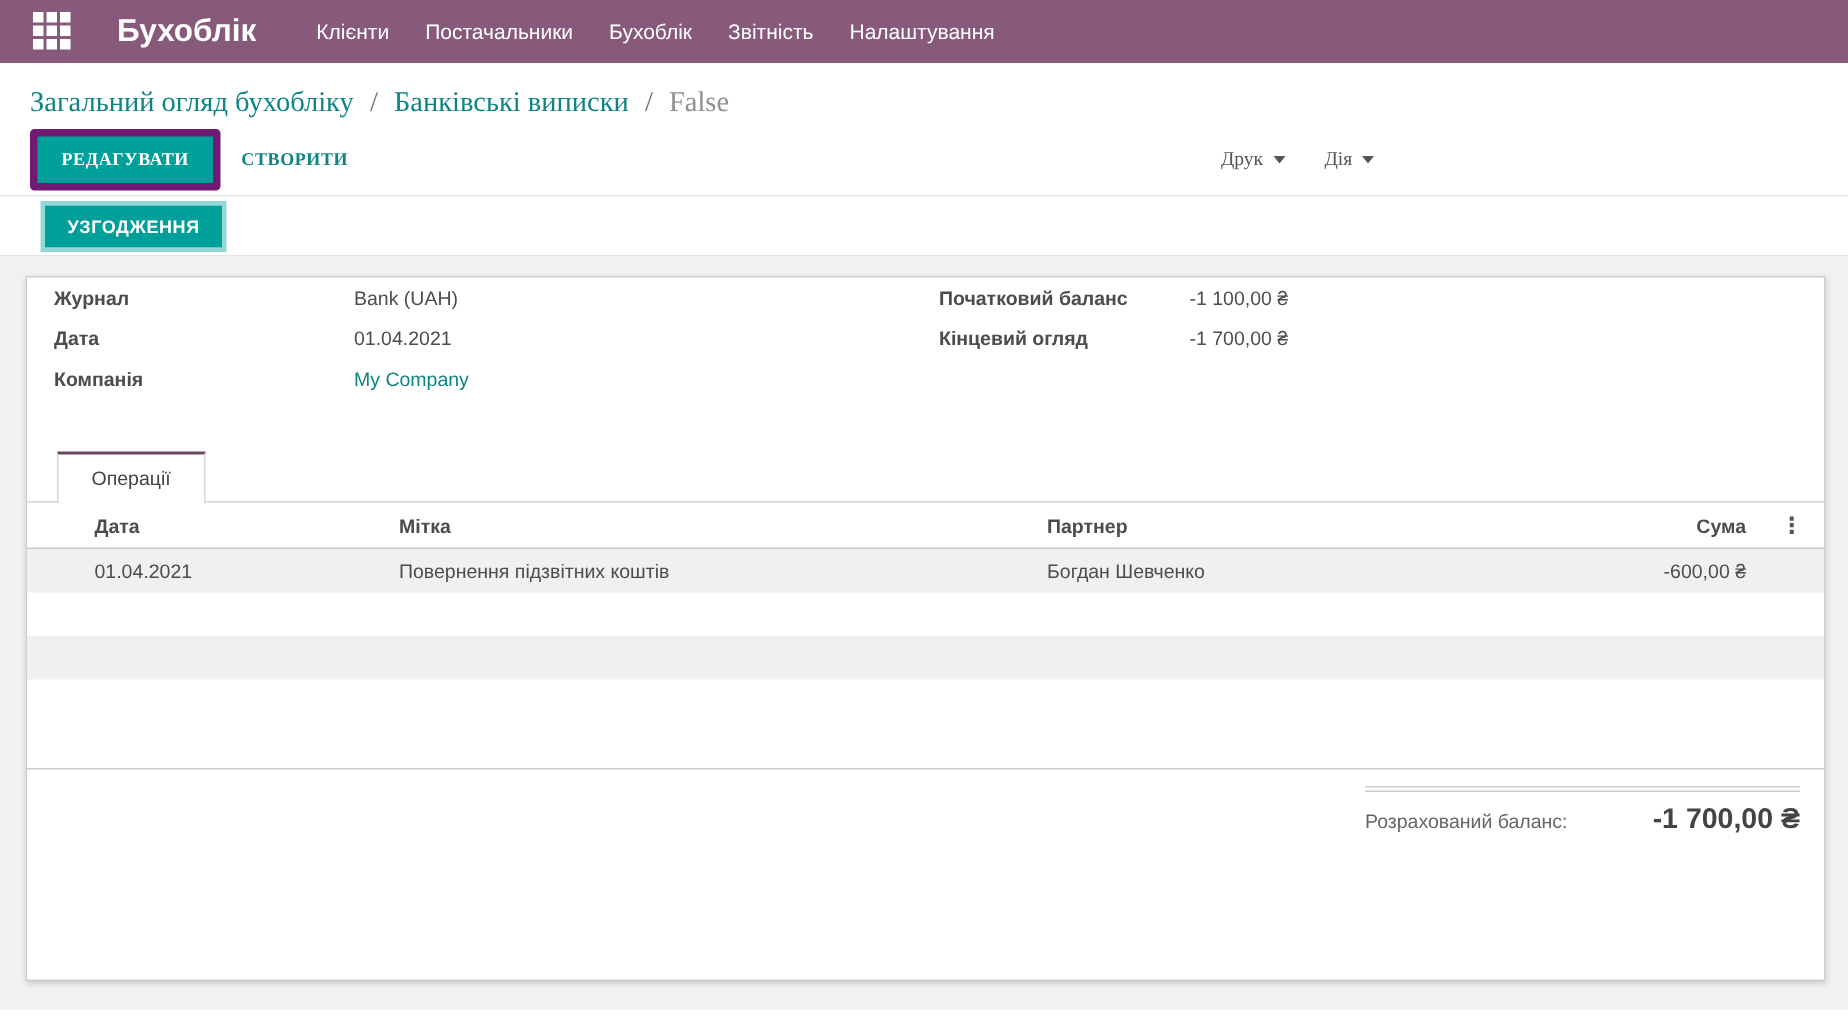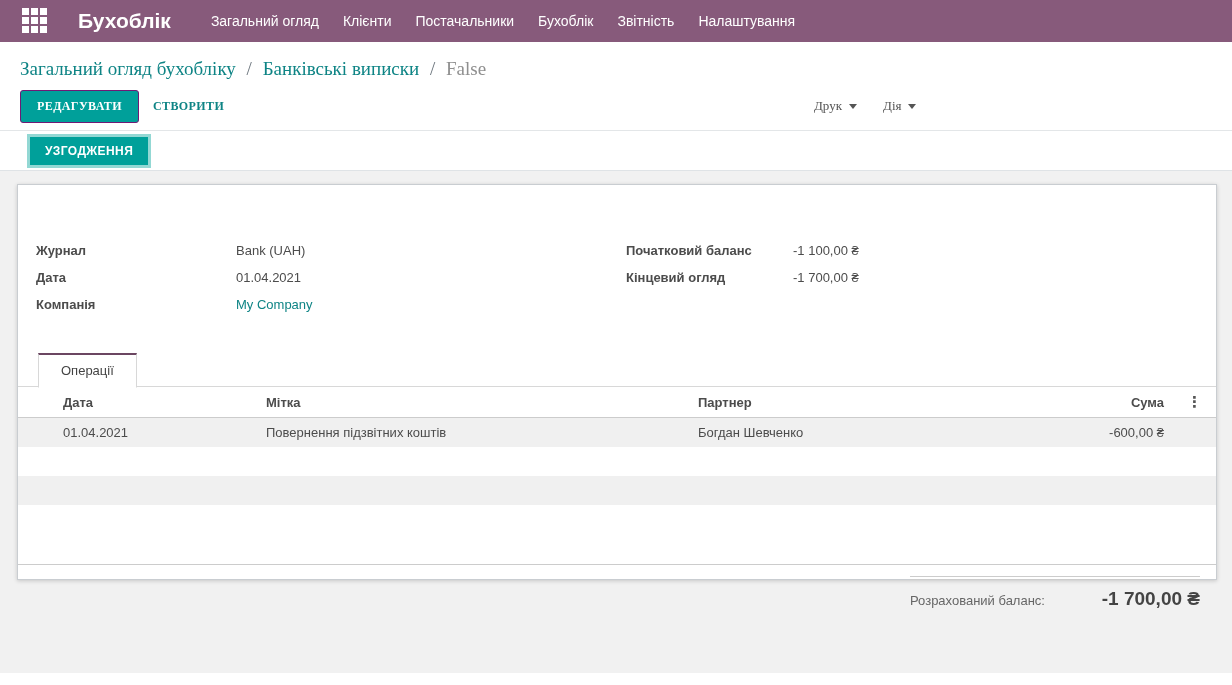--- a/index.html
+++ b/index.html
@@ -15,21 +15,21 @@
   .menu { display:flex; align-items:center; height:100%; }
   .menu a { color:#fff; font-size:14px; padding:0 12px; line-height:42px; text-decoration:none; cursor:pointer; }
 
   
   .control-panel { padding:14px 0 0 20px; background:#fff;font-family:Liberation Serif, serif; }
   .breadcrumb { font-size:19px; line-height:26px; }
   .breadcrumb a { color:#0E8485; text-decoration:none; cursor:pointer; }
   .breadcrumb .sep { color:#6c757d; margin:0 6px; }
   .breadcrumb .current { color:#8f8f8f; }
   .cp-buttons { display:flex; align-items:center; height:48px; position:relative; }
-  .btn-primary { background:#00A09A; color:#fff; border:1px solid #701a75; border-radius:3px;
+  .btn-primary { background:#00A09A; color:#fff; border:5px solid #701a75; border-radius:3px;
     font-size:12px; font-weight:bold; letter-spacing:.4px; padding:8px 16px;
     font-family:inherit; cursor:pointer; }
   .btn-link { background:none; border:none; color:#0E8485; font-size:12px; font-weight:bold;
     letter-spacing:.4px; margin-left:14px; font-family:inherit; cursor:pointer; }
   .cp-dropdowns { position:absolute; left:794px; top:0; height:48px; display:flex; align-items:center; }
   .dropdown { font-size:13px; color:#555; margin-right:26px; cursor:pointer; display:flex; align-items:center; }
   .caret { display:inline-block; width:0; height:0; border-left:4px solid transparent;
     border-right:4px solid transparent; border-top:5px solid #555; margin-left:7px; }
 
   
@@ -40,21 +40,21 @@
     padding:6px 14px; font-family:inherit; cursor:pointer; }
   .status-steps { display:flex; align-items:center; height:100%; }
   .step { font-size:12px; font-weight:bold; letter-spacing:.3px; cursor:pointer; }
   .step.active { background:#e2e2e2; color:#6b3e5a; padding:8px 26px 8px 18px;
     clip-path:polygon(0 0, calc(100% - 12px) 0, 100% 50%, calc(100% - 12px) 100%, 0 100%); }
   .step.inactive { color:#b4b4b4; padding:8px 2px 8px 18px; }
 
   
   .page { background:#f1f1f1; height:502px; padding:13px 15px 19px 17px; }
   .sheet { background:#fff; border:1px solid #c9cdd1; box-shadow:0 1px 4px rgba(0,0,0,.18);
-    height:396px; padding-top:52px; }
+    height:470px; }
 
   .form-grid { display:flex; padding:0 0 0 18px; }
   .fcol { width:50%; }
   .frow { display:flex; height:27px; align-items:center; font-size:13px; }
   .fcol.left .frow .flabel { width:200px; font-weight:bold; }
   .fcol.right .frow .flabel { width:167px; font-weight:bold; }
   .fval { color:#4c4c4c; }
   .fval.link { color:#0E8485; cursor:pointer; }
 
   .notebook { margin-top:34px; border-bottom:1px solid #d8d8d8; padding-left:20px; height:35px; }
@@ -90,21 +90,20 @@
       <span></span>
       <span></span>
       <span></span>
       <span></span>
       <span></span>
       <span></span>
       <span></span>
   </div>
   <div class="brand">Бухоблік</div>
   <div class="menu">
-    <a>Загальний огляд</a>
     <a>Клієнти</a>
     <a>Постачальники</a>
     <a>Бухоблік</a>
     <a>Звітність</a>
     <a>Налаштування</a>
   </div>
 </nav>
 
 <div class="control-panel">
   <div class="breadcrumb">

